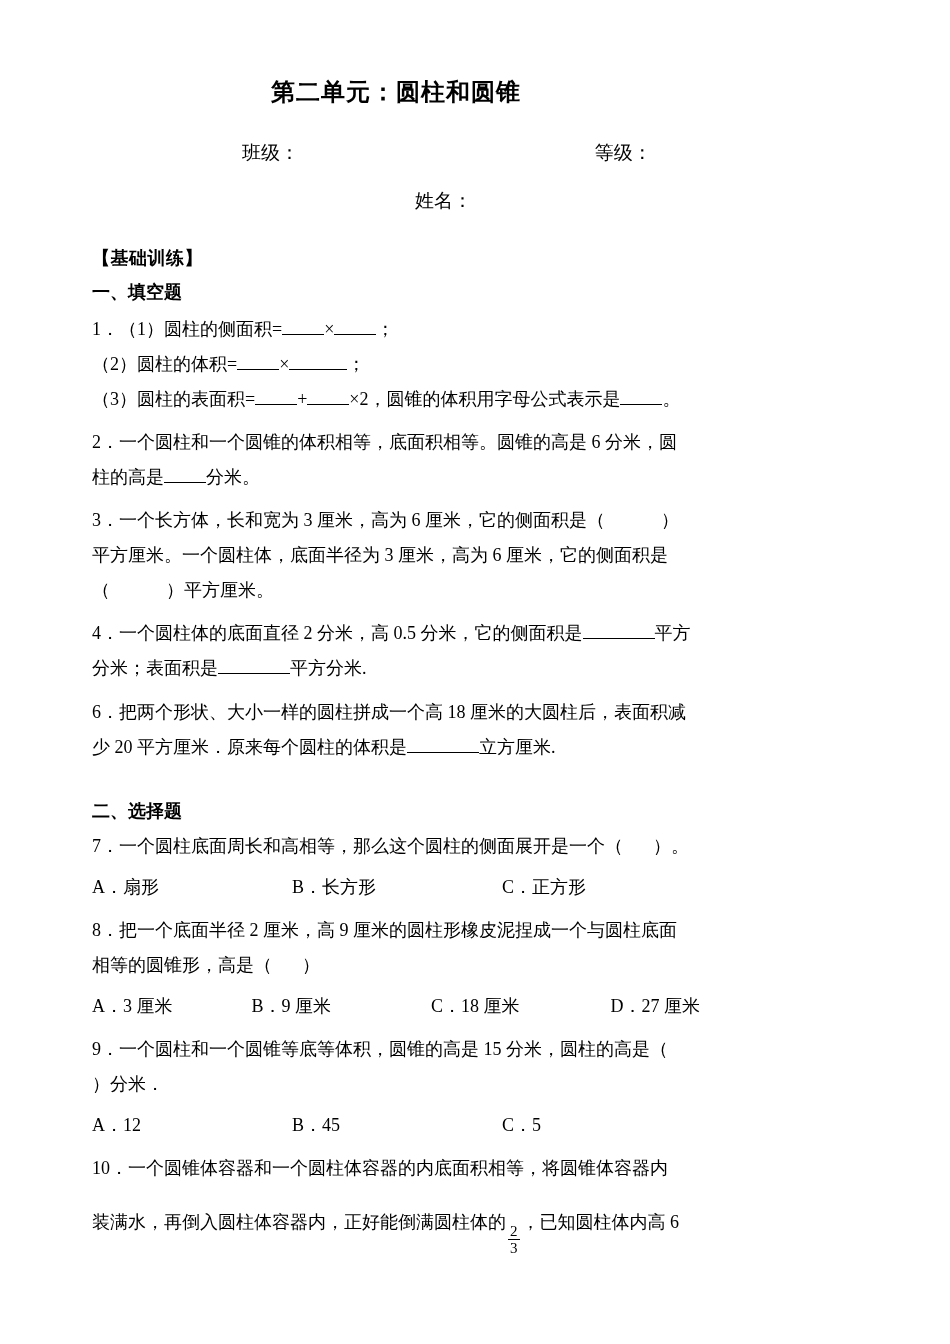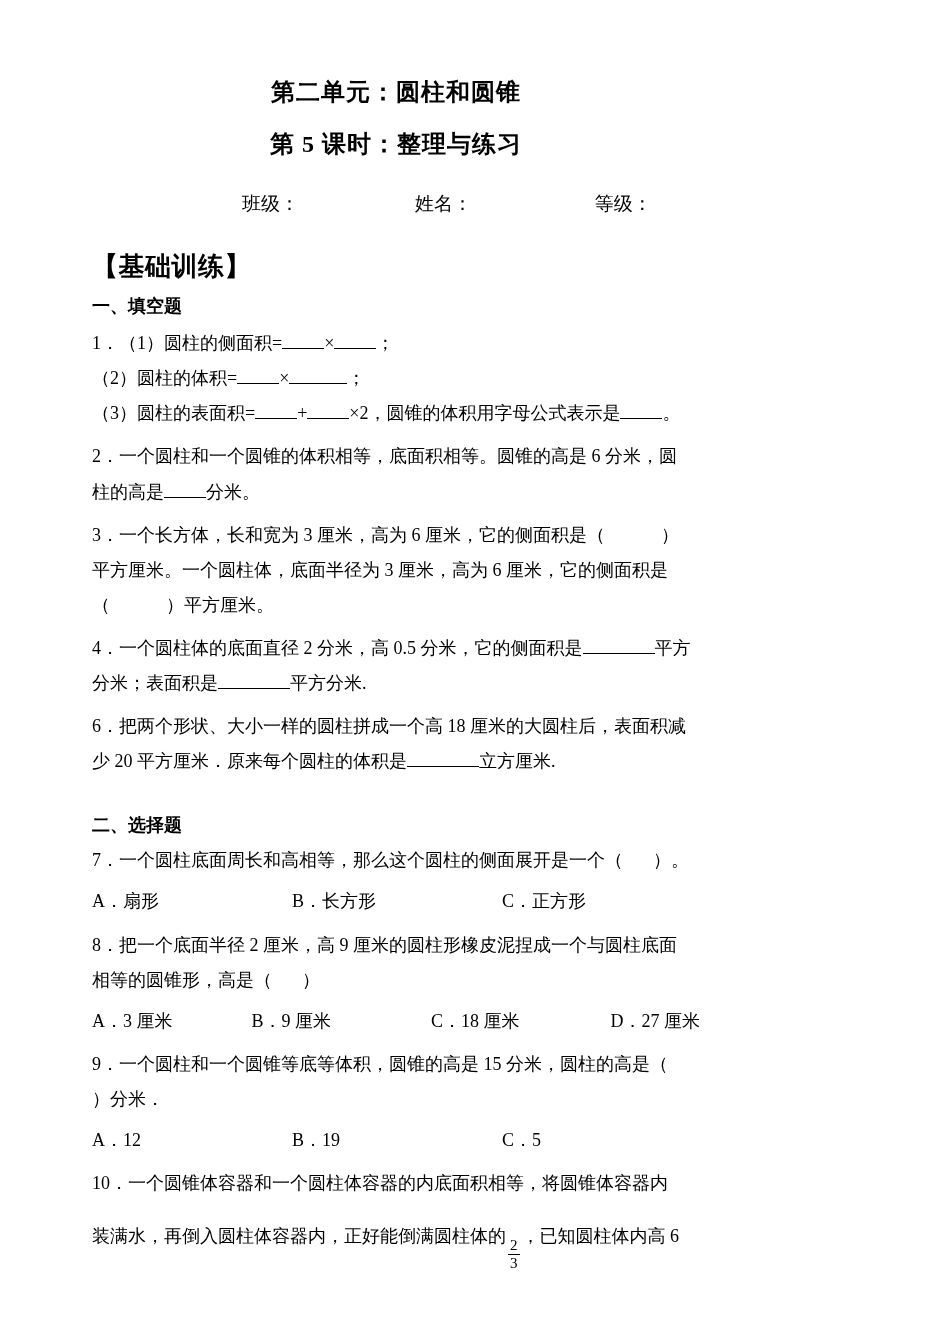--- a/index.html
+++ b/index.html
@@ -33,26 +33,26 @@
 
   .info-row {
     margin-top: 24px;
     display: flex;
     font-size: 19px;
     padding-left: 150px;
     gap: 48px;
   }
   .info-row .cell { white-space: nowrap; }
   .info-cell-1 { width: 190px; }
-  .info-cell-2 { width: 200px; }
+  .info-cell-2 { width: 200px; margin-top: 48px; }
   .info-cell-3 { width: 160px; }
 
   .section-head {
     margin-top: 32px;
-    font-size: 26px;
+    font-size: 18px;
     font-weight: bold;
     letter-spacing: 0.5px;
   }
   .sub-head {
     margin-top: 10px;
     margin-bottom: 6px;
     font-size: 18px;
     font-weight: bold;
   }
   .q {
@@ -95,21 +95,20 @@
   }
   .frac .num { border-bottom: 1px solid #000; padding: 0 2px; }
   .frac .den { padding: 0 2px; }
 </style>
 </head>
 <body>
 
 <div class="page">
 
   <div class="title-line title-1">第二单元：圆柱和圆锥</div>
-  <div class="title-line title-2">第 5 课时：整理与练习</div>
 
   <div class="info-row">
     <span class="cell info-cell-1">班级：</span>
     <span class="cell info-cell-2">姓名：</span>
     <span class="cell info-cell-3">等级：</span>
   </div>
 
   <div class="section-head">【基础训练】</div>
 
   <div class="sub-head">一、填空题</div>
@@ -169,21 +168,21 @@
     <span class="opt opt-w-180">C．18 厘米</span>
     <span class="opt">D．27 厘米</span>
   </div>
 
   <div class="q">
     <div>9．一个圆柱和一个圆锥等底等体积，圆锥的高是 15 分米，圆柱的高是（</div>
     <div>）分米．</div>
   </div>
   <div class="opts">
     <span class="opt opt-w-200">A．12</span>
-    <span class="opt opt-w-210">B．19</span>
+    <span class="opt opt-w-210">B．45</span>
     <span class="opt">C．5</span>
   </div>
 
   <div class="q">
     <div>10．一个圆锥体容器和一个圆柱体容器的内底面积相等，将圆锥体容器内</div>
     <div style="margin-top:18px;"><span>装满水，再倒入圆柱体容器内，正好能倒满圆柱体的</span><span class="frac">
           <span class="num">2</span>
           <span class="den">3</span>
         </span><span>，已知圆柱体内高 6</span></div>
   </div>

